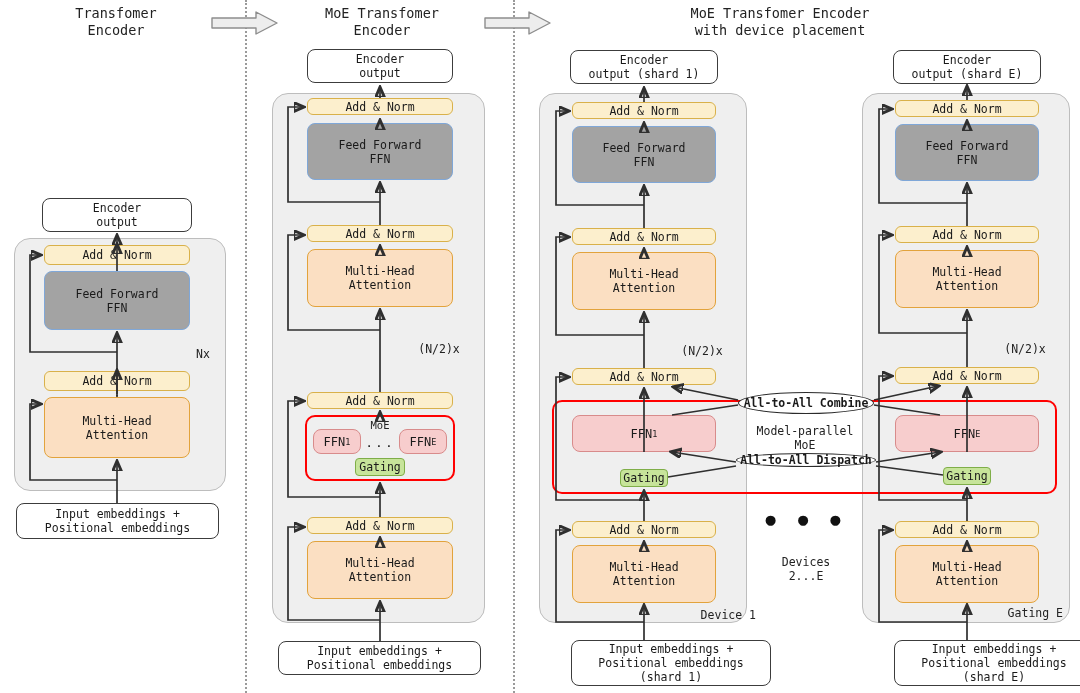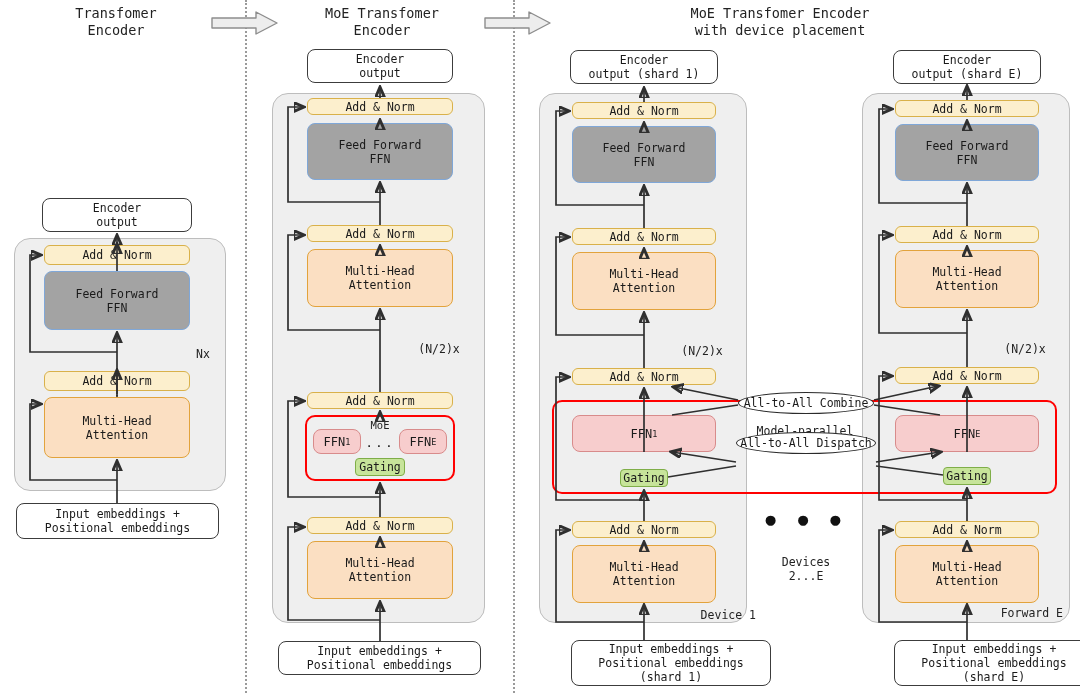--- a/index.html
+++ b/index.html
@@ -32,21 +32,21 @@
 
   
   .moe-outline{border:2.2px solid #ff0000;border-radius:10px;background:transparent;}
 
   
   .lbl{font-size:11.5px;line-height:14px;text-align:center;white-space:pre-line;color:#222;}
 
   
   .ellipse{border:1.2px solid #2b2b2b;border-radius:50%;background:#ffffff;
            display:flex;align-items:center;justify-content:center;
-           font-size:11.5px;color:#1a1a1a;}
+           font-size:11.5px;color:#1a1a1a;font-weight:bold;}
 
   
   svg.wires{position:absolute;left:0;top:0;width:1080px;height:693px;overflow:visible;}
   svg.wires path,svg.wires line{fill:none;stroke:#2f2f2f;stroke-width:1.7;}
 
   .dots{font-size:17px;letter-spacing:6px;color:#111;}
   sub{font-size:8.5px;vertical-align:-2px;}
 </style>
 </head>
 <body>
@@ -168,33 +168,33 @@
 
 <div class="abs box box-expert" style="left:895px;top:415px;width:144px;height:37px;">
   <span>FFN</span><sub>E</sub>
 </div>
 <div class="abs box box-gating" style="left:943px;top:467px;width:48px;height:18px;">Gating</div>
 
 <div class="abs box box-addnorm" style="left:895px;top:521px;width:144px;height:17px;">Add &amp; Norm</div>
 <div class="abs box box-attn" style="left:895px;top:545px;width:144px;height:58px;">Multi-Head
 Attention</div>
 
-<div class="abs lbl" style="left:987px;top:606px;width:76px;text-align:right;">Forward E</div>
+<div class="abs lbl" style="left:987px;top:606px;width:76px;text-align:right;">Gating E</div>
 
 <div class="abs box box-white" style="left:894px;top:640px;width:200px;height:46px;">Input embeddings +
 Positional embeddings
 (shard E)</div>
 
 <div class="abs moe-outline" style="left:552px;top:400px;width:505px;height:94px;"></div>
 
 <div class="abs lbl" style="left:745px;top:424px;width:120px;">Model-parallel
 MoE</div>
 
 <div class="abs ellipse" style="left:738px;top:392px;width:136px;height:22px;">All-to-All Combine</div>
-<div class="abs ellipse" style="left:736px;top:432px;width:140px;height:22px;">All-to-All Dispatch</div>
+<div class="abs ellipse" style="left:736px;top:453px;width:140px;height:14px;">All-to-All Dispatch</div>
 
 <div class="abs lbl dots" style="left:758px;top:512px;width:96px;">● ● ●</div>
 <div class="abs lbl" style="left:758px;top:555px;width:96px;">Devices
 2...E</div>
 
 <svg class="wires">
   <defs>
     <marker id="ah" markerWidth="7" markerHeight="7" refX="5.4" refY="3" orient="auto">
       <path d="M0,0.4 L6,3 L0,5.6 z" fill="#2f2f2f" stroke="none"></path>
     </marker>

